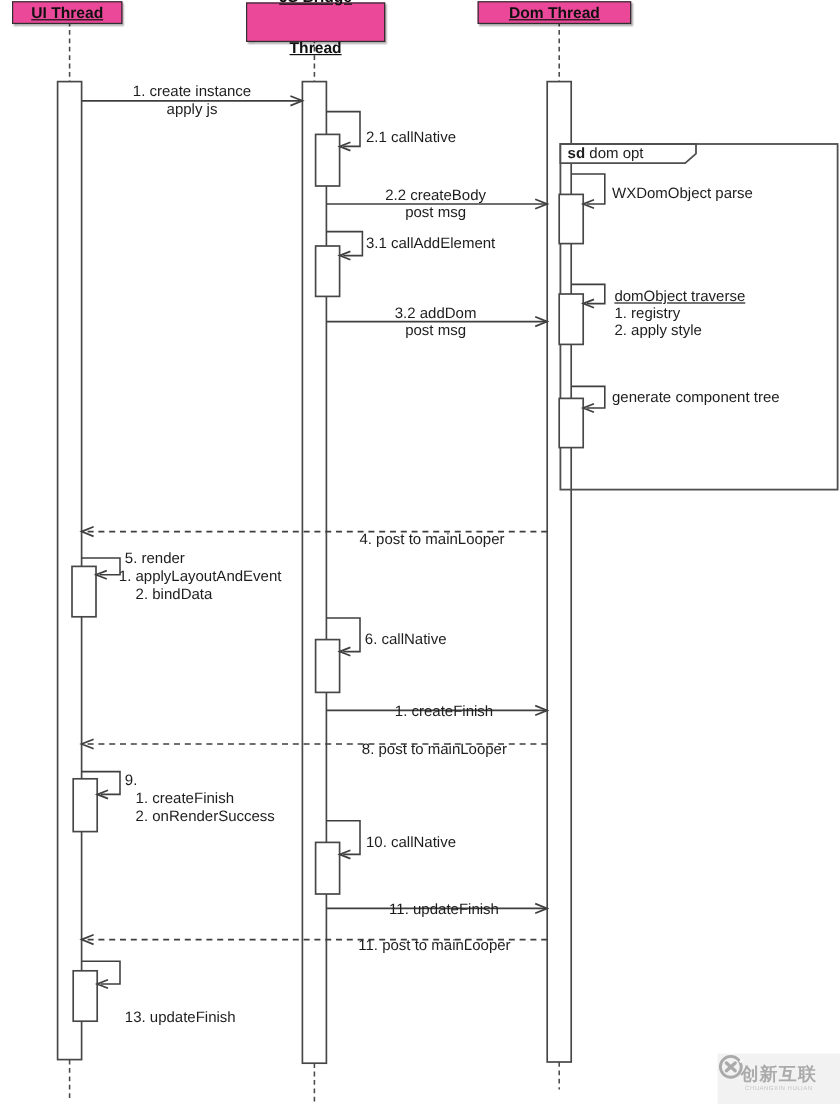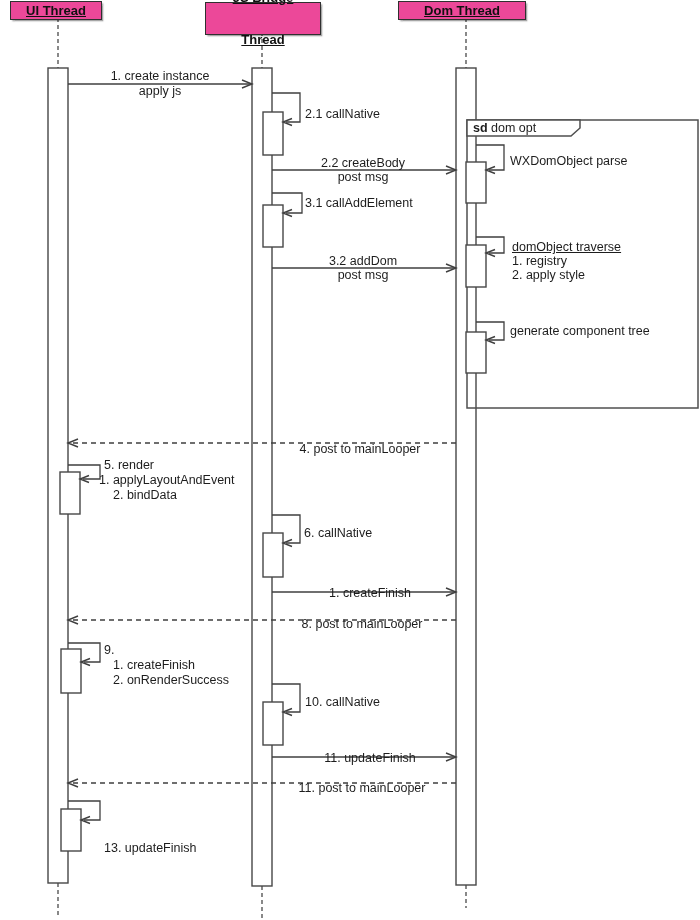--- a/index.html
+++ b/index.html
@@ -191,14 +191,25 @@
   <div class="lbl" style="left:113px;top:658px;">1. createFinish</div>
   <div class="lbl" style="left:113px;top:673px;">2. onRenderSuccess</div>
 
   <div class="lbl" style="left:305px;top:695px;">10. callNative</div>
 
   <div class="lbl center" style="left:370px;top:735px;text-align:right;">11. updateFinish</div>
   <div class="lbl center" style="left:362px;top:765px;">11. post to mainLooper</div>
 
   <div class="lbl" style="left:104px;top:805px;margin-top:36px;">13. updateFinish</div>
 
+  <div class="watermark">
+    <svg width="22" height="22" viewBox="0 0 24 24">
+      <circle cx="12" cy="12" r="9.5" fill="none" stroke="#aaaaaa" stroke-width="2.6"></circle>
+      <path d="M8 8.5 L16 15.5 M16 8.5 L8 15.5" fill="none" stroke="#aaaaaa" stroke-width="3" stroke-linecap="round"></path>
+      <path d="M19.5 7 L23 4.5 L21.5 9 Z" fill="#ffffff"></path>
+    </svg>
+    <div class="wm-text">
+      <div class="wm-cn">创新互联</div>
+      <div class="wm-en">CHUANGXIN HULIAN</div>
+    </div>
+  </div>
 
 </div>
 
 </body></html>

